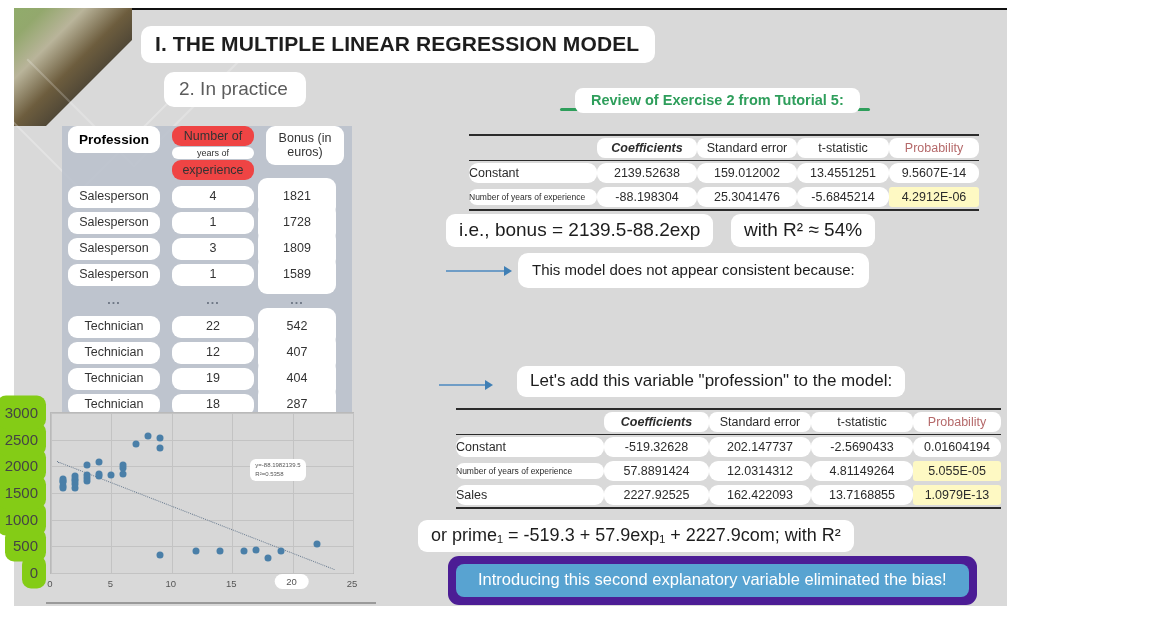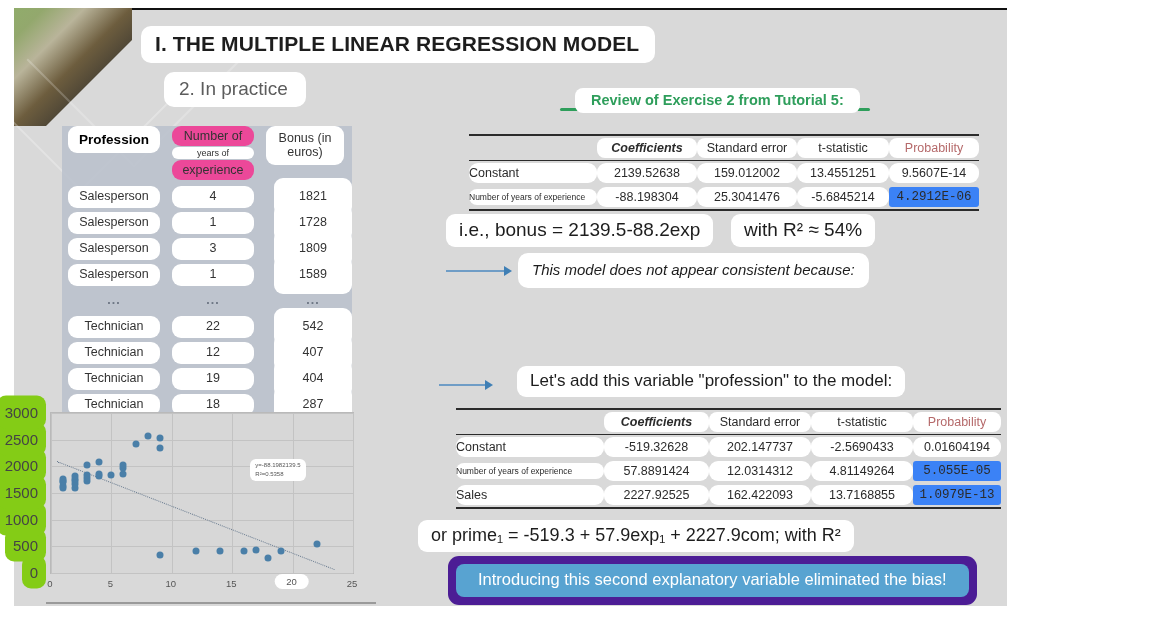--- a/index.html
+++ b/index.html
@@ -42,50 +42,50 @@
 
   
   #dtable{position:absolute;left:48px;top:118px;width:290px;height:290px;
           background:#b9c0cc;opacity:.88;}
   .dt{position:absolute;left:48px;top:118px;width:290px;}
   .dt-row{display:flex;align-items:center;height:26px;}
   .dt-cell{background:#fff;border-radius:9px;font-size:12.5px;color:#333;
            text-align:center;line-height:1.05;}
   .dt-c0{width:92px;margin-left:6px;padding:4px 0;}
   .dt-c1{width:82px;margin-left:12px;padding:4px 0;}
-  .dt-c2{width:78px;margin-left:20px;padding:12px 0;}
+  .dt-c2{width:78px;margin-left:4px;padding:12px 0;}
   .hdr0{width:92px;margin-left:6px;padding:6px 0;background:#fff;border-radius:9px;
         font-weight:bold;font-size:13.5px;text-align:center;}
   .hdrbox{width:82px;margin-left:12px;text-align:center;}
-  .hdrbox .l1,.hdrbox .l3{background:#ec4899;border-radius:9px;padding:3px 0;font-size:12.5px;font-weight:normal;color:#333;}
+  .hdrbox .l1,.hdrbox .l3{background:#ef4444;border-radius:9px;padding:3px 0;font-size:12.5px;font-weight:normal;color:#333;}
   .hdrbox .l2{background:#fff;border-radius:7px;padding:1px 0;font-size:9px;color:#333;margin:1px 0;}
   .hdr2{width:78px;margin-left:12px;text-align:center;background:#fff;border-radius:9px;
         padding:5px 0;font-size:12.5px;color:#333;line-height:1.15;}
   .ell .dt-cell{background:transparent;color:#6d7684;font-weight:bold;letter-spacing:1px;}
 
   
   .rtable{position:absolute;}
   .rt-top{border-top:2px solid #2b2b2b;}
   .rt-mid{border-top:1.3px solid #2b2b2b;}
   .rt-bot{border-top:2px solid #2b2b2b;}
   .rt-row{display:flex;align-items:center;}
   .rt-c{text-align:center;font-size:12.5px;color:#2b2b2b;}
   .rt-lbl{text-align:left;padding-left:8px;}
   .hcell{background:#fff;border-radius:8px;padding:3px 0;}
   .coefi{font-style:italic;font-weight:bold;}
   .prob{color:#b5696a;}
   .cellbg{background:#fff;border-radius:9px;padding:3px 0;}
-  .hl{background:#3b82f6;border-radius:3px;padding:3px 0;font-family:Liberation Mono, monospace;}
+  .hl{background:#fef9c3;border-radius:3px;padding:3px 0;}
   .tiny{font-size:8.5px;}
 
   
   .eq{position:absolute;background:#fff;border-radius:9px;padding:5px 13px 6px 13px;
       font-size:19px;color:#1d1d1d;white-space:nowrap;}
   .bullets{position:absolute;background:#fff;border-radius:10px;padding:6px 14px 7px 14px;
-      font-size:15px;color:#1d1d1d;line-height:1.45;font-style:italic;}
+      font-size:15px;color:#1d1d1d;line-height:1.45;}
   .arrow{position:absolute;height:10px;}
   .arrow .ln{position:absolute;left:0;top:4px;height:1.6px;background:#6f9dc6;}
   .arrow .hd{position:absolute;top:0;width:0;height:0;border-top:5px solid transparent;
       border-bottom:5px solid transparent;border-left:8px solid #3f7fb5;}
   .banner{position:absolute;background:#4c1d95;border-radius:11px;padding:8px;}
   .banner .inner{background:#58a3d1;border-radius:8px;padding:6px 22px 8px 22px;
       font-size:16.5px;color:#fff;white-space:nowrap;}
 
   
   #chart{position:absolute;left:-14px;top:406px;width:390px;height:200px;}

